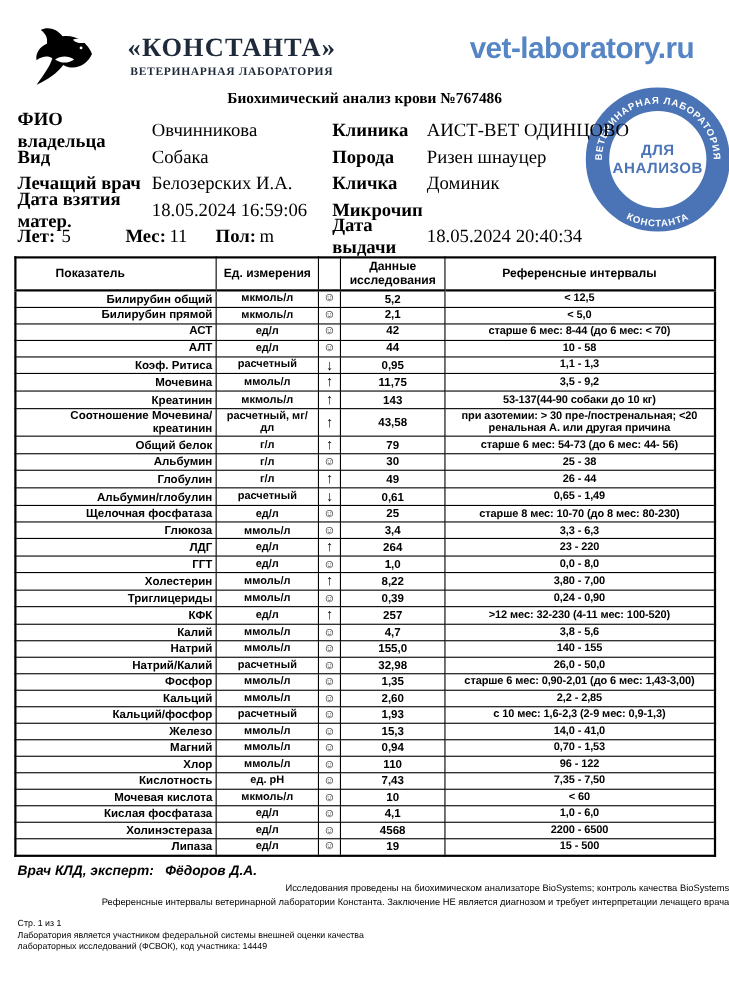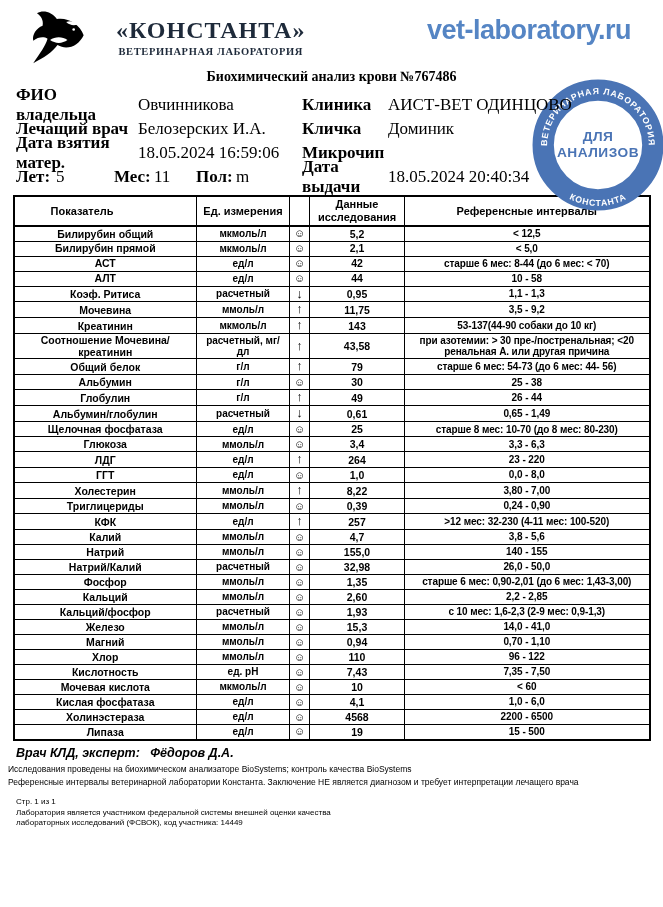--- a/index.html
+++ b/index.html
@@ -2,21 +2,21 @@
 <html style="--link-blue: #5585c4; --stamp-blue: #4a74b5;"><head>
 <meta charset="utf-8">
 <style>
   * { margin:0; padding:0; box-sizing:border-box; }
   :root { --link-blue:#5585c4; --stamp-blue:#4a74b5; --ink:#1e2a3a; }
   body {
     width:663px; height:907px; overflow:hidden; background:#fff;
     font-family:"Liberation Sans", sans-serif; position:relative; color:#000;
   }
   
-  .header { display:flex; justify-content:space-between; align-items:flex-start; padding:9px 14px 0 14px; }
+  .header { display:flex; justify-content:space-between; align-items:flex-start; padding:23px 14px 0 14px; }
   .brand { display:flex; align-items:center; gap:10px; }
   .orca { width:92px; height:56px; }
   .brand-name { font-family:"Liberation Serif", serif; font-weight:bold; font-size:24px; color:var(--ink); letter-spacing:1px; }
   .brand-sub  { font-family:"Liberation Serif", serif; font-weight:bold; font-size:10.5px; color:var(--ink); letter-spacing:0.6px; margin-top:2px; text-align:center; }
   .website { font-weight:bold; font-size:27px; color:var(--link-blue); margin:6px 18px 0 0; letter-spacing:-0.5px; }
   .doc-title { text-align:center; font-family:"Liberation Serif", serif; font-weight:bold; font-size:14px; margin-top:4px; }
   
   .info { margin:8px 16px 0 16px; font-family:"Liberation Serif", serif; font-size:17px; position:relative; z-index:2; }
   .info-row { display:flex; height:24px; align-items:center; }
   .lbl { font-weight:bold; }
@@ -33,31 +33,31 @@
   .stamp { position:absolute; top:76px; left:531px; width:134px; height:138px; z-index:1; }
   .stamp text { font-family:"Liberation Sans", sans-serif; }
   .ring-text { font-size:8.6px; font-weight:bold; fill:#fff; letter-spacing:0.8px; }
   .stamp-center { font-size:13.5px; font-weight:bold; fill:var(--stamp-blue); text-anchor:middle; letter-spacing:0.5px; }
   
   table { border-collapse:collapse; width:638px; margin:6px auto 0 auto; table-layout:fixed; border:2px solid #000; }
   th, td { border:1px solid #000; padding:0 3px; font-weight:bold; font-size:10.5px; line-height:1.15; overflow:hidden; }
   thead th { height:30px; font-size:11px; vertical-align:middle; border-bottom:2px solid #000; }
   th.c-name { text-align:left;padding-left:36px; }
   td { height:15px; white-space:nowrap; }
-  td.c-name { text-align:center; }
+  td.c-name { text-align:right; }
   td.c-unit, td.c-status, td.c-value, td.c-ref { text-align:center; }
   td.c-unit { font-size:10px; }
   td.c-ref { font-size:10px; letter-spacing:-0.1px; }
   td.c-status { padding:0; }
   td.c-status.ok { font-size:11px; }
   td.c-status.up, td.c-status.down { font-size:13px; font-weight:900; }
   tr.wrap td { white-space:normal; }
   
   .doctor { margin:5px 0 3px 16px; font-weight:bold; font-size:12.5px;font-style:italic; }
-  .notes { margin-left:8px; font-size:8.5px; line-height:1.6; }
+  .notes { margin-left:28px; font-size:8.5px; line-height:1.6;text-align:right; }
   .bottom { display:flex; margin:7px 0 0 16px; font-size:8px; line-height:1.35;flex-direction:column; }
   .page-num { width:148px; }
 </style>
 </head>
 <body>
 
 <div class="header">
   <div class="brand">
     <svg class="orca" viewBox="0 0 100 90" xmlns="http://www.w3.org/2000/svg">
       <path fill="#000" d="M88,42 C82,24 62,13 45,16 C37,5 23,1 13,7 C19,11 24,18 22,27 C12,31 5,41 7,51 C15,45 24,44 30,48 C26,61 18,71 7,87 C24,79 38,69 46,58 C62,67 80,59 88,42 Z"></path>
@@ -90,20 +90,26 @@
   <text class="stamp-center" x="66" y="62">ДЛЯ</text>
   <text class="stamp-center" x="66" y="78">АНАЛИЗОВ</text>
 </svg>
 
 <div class="info">
   <div class="info-row">
     <span class="lbl lbl-l">ФИО владельца</span>
     <span class="val-l">Овчинникова</span>
     <span class="lbl lbl-r">Клиника</span>
     <span class="val-r">АИСТ-ВЕТ ОДИНЦОВО</span>
+  </div>
+  <div class="info-row">
+    <span class="lbl lbl-l">Вид</span>
+    <span class="val-l">Собака</span>
+    <span class="lbl lbl-r">Порода</span>
+    <span class="val-r">Ризен шнауцер</span>
   </div>
   <div class="info-row">
     <span class="lbl lbl-l">Лечащий врач</span>
     <span class="val-l">Белозерских И.А.</span>
     <span class="lbl lbl-r">Кличка</span>
     <span class="val-r">Доминик</span>
   </div>
   <div class="info-row">
     <span class="lbl lbl-l">Дата взятия матер.</span>
     <span class="val-l">18.05.2024 16:59:06</span>
@@ -322,21 +328,21 @@
     <td class="c-unit">ммоль/л</td>
     <td class="c-status ok">☺</td>
     <td class="c-value">15,3</td>
     <td class="c-ref">14,0 - 41,0</td>
   </tr>
       <tr>
     <td class="c-name">Магний</td>
     <td class="c-unit">ммоль/л</td>
     <td class="c-status ok">☺</td>
     <td class="c-value">0,94</td>
-    <td class="c-ref">0,70 - 1,10</td>
+    <td class="c-ref">0,70 - 1,53</td>
   </tr>
       <tr>
     <td class="c-name">Хлор</td>
     <td class="c-unit">ммоль/л</td>
     <td class="c-status ok">☺</td>
     <td class="c-value">110</td>
     <td class="c-ref">96 - 122</td>
   </tr>
       <tr>
     <td class="c-name">Кислотность</td>

